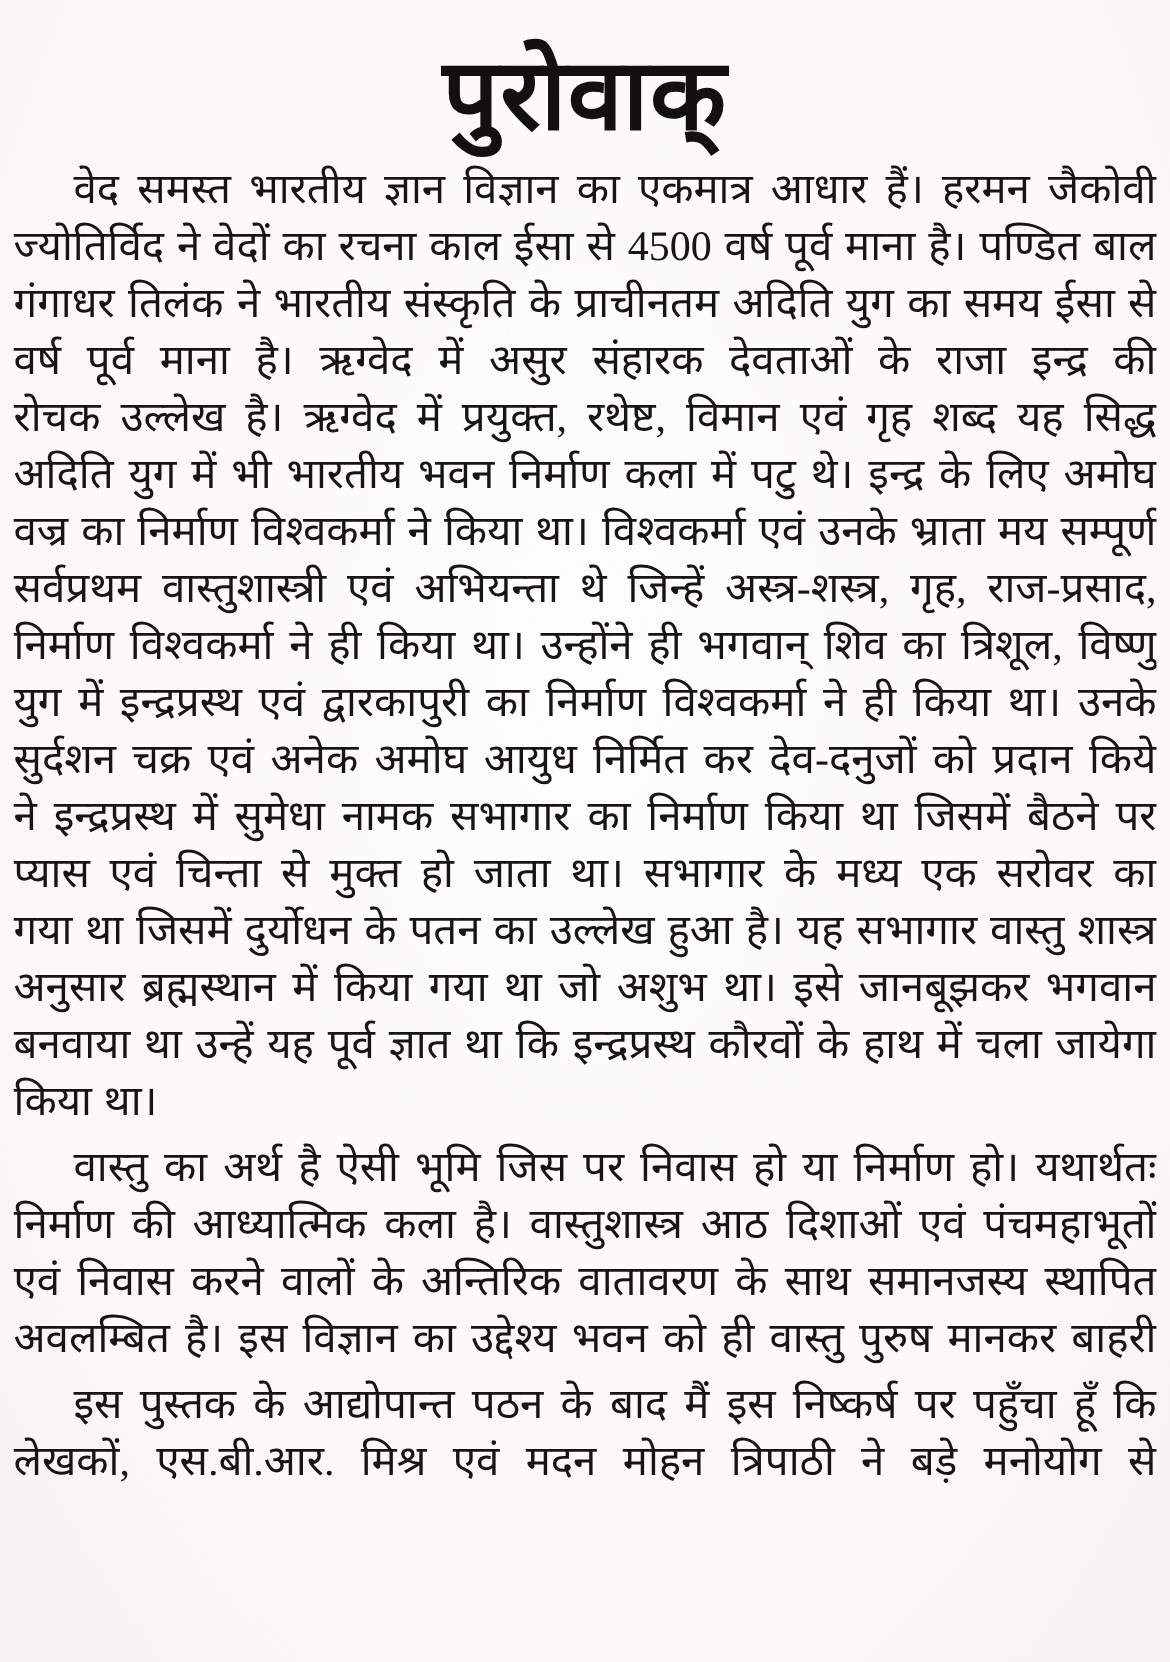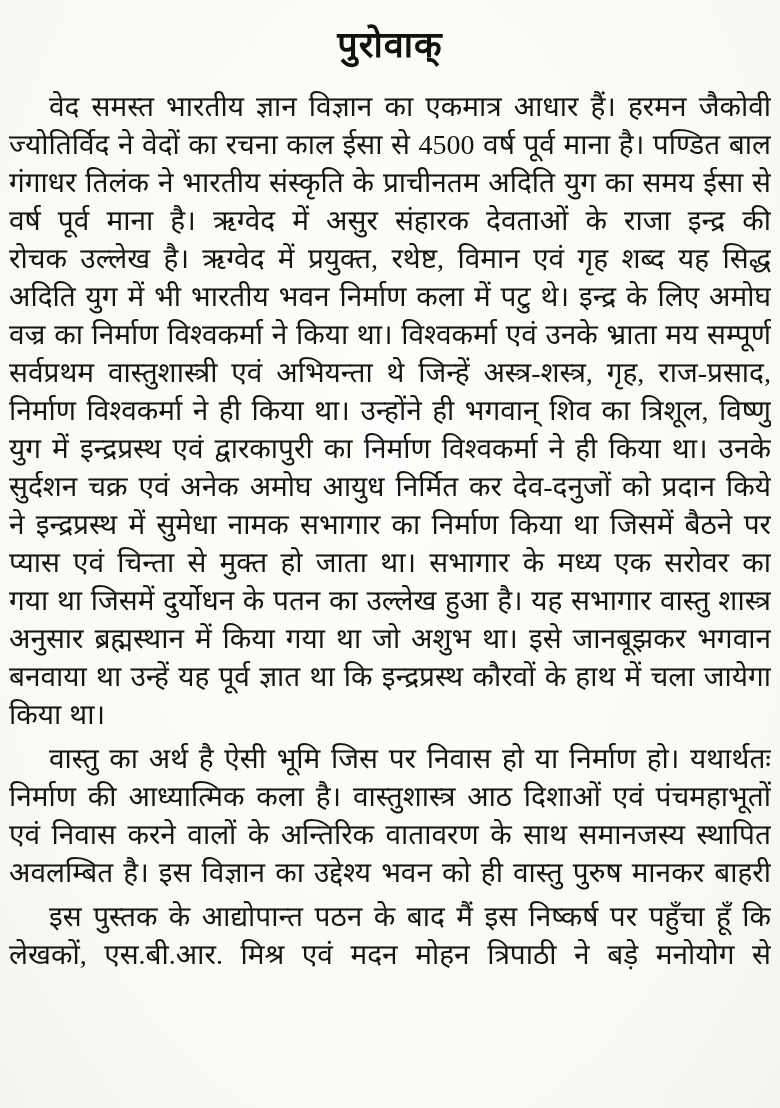--- a/index.html
+++ b/index.html
@@ -15,25 +15,25 @@
     margin: 0 auto;
     background: #fcfbf8;
     background-image: radial-gradient(ellipse at 50% 40%, #fdfdfb 0%, #faf9f5 70%, #f4f3ef 100%);
     color: #171513;
     overflow: hidden;
     box-sizing: border-box;
     padding: 0 9px;
   }
   .title {
     margin: 0;
-    padding-top: 8px;
+    padding-top: 28px;
     height: 74px;
     line-height: 74px;
     text-align: center;
-    font-size: 36px;
+    font-size: 66px;
     font-weight: 700;
     letter-spacing: 1px;
     color: #121110;
   }
   .body-text {
     margin-top: 6px;
     font-size: 28px;
   }
   .para { margin: 0; }
   .para + .para { margin-top: 6px; }

